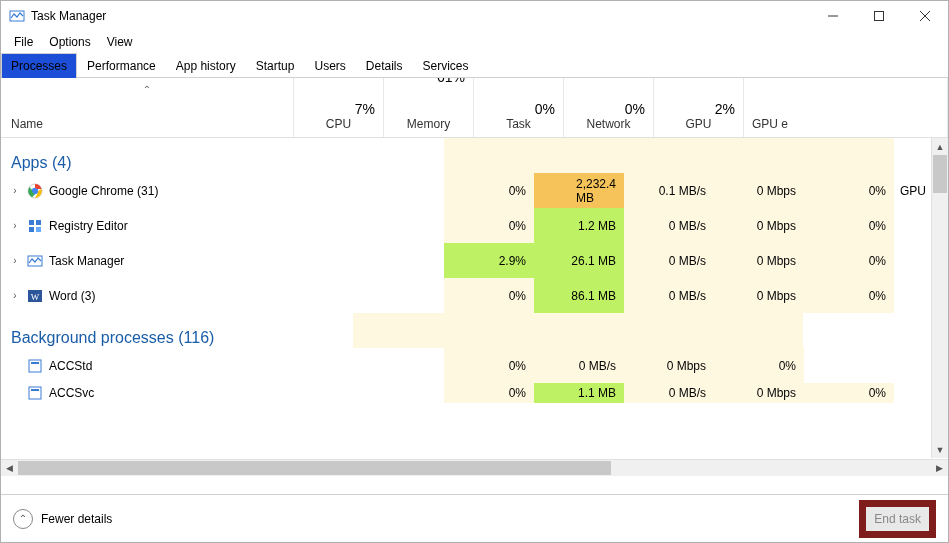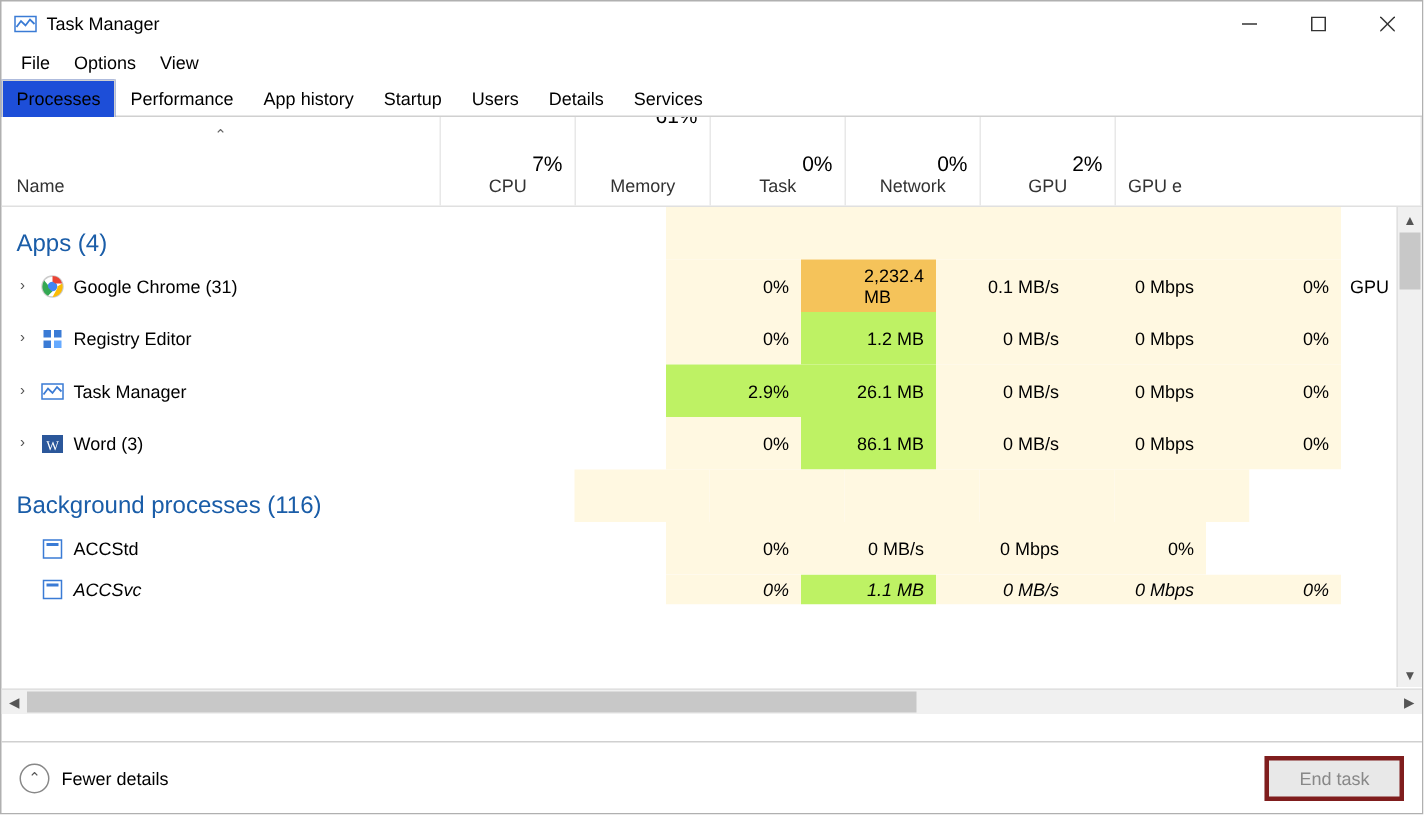--- a/index.html
+++ b/index.html
@@ -55,22 +55,22 @@
 .vscroll .up, .vscroll .down { height: 17px; display:flex; align-items:center; justify-content:center; color:#555; font-size:9px; }
 .vscroll .down { position:absolute; bottom:0; left:0; right:0; }
 .vscroll .thumb { position:absolute; left:1px; right:1px; top:17px; height:38px; background:#c8c8c8; }
 .hscroll { position:absolute; left:0; right:0; bottom:0; height:17px; background:#f0f0f0; border-top:1px solid #e0e0e0; display:flex; }
 .hscroll .left, .hscroll .right { width:17px; display:flex; align-items:center; justify-content:center; color:#555; font-size:9px; }
 .hscroll .track { flex:1; position:relative; }
 .hscroll .thumb { position:absolute; top:1px; bottom:1px; left:0; width:65%; background:#c8c8c8; }
 .footer { height: 48px; border-top:1px solid #d0d0d0; display:flex; align-items:center; padding:0 12px; justify-content:space-between; }
 .fewer { display:flex; align-items:center; gap:8px; }
 .fewer .circ { width:20px; height:20px; border:1px solid #888; border-radius:50%; display:flex; align-items:center; justify-content:center; font-size:10px; color:#555; }
-.endtask { padding: 5px 20px; background:#e8e8e8; border:3px solid #7f1d1d; color:#888; }
-.partial-row { height: 20px; overflow:hidden;font-style:italic; }
+.endtask { padding: 5px 8px; background:#e8e8e8; border:7px solid #7f1d1d; color:#888; }
+.partial-row { height: 20px; overflow:hidden; }
 </style>
 </head>
 <body>
 
 <div class="window">
 
   <div class="titlebar">
     <span class="icon">
       <svg viewBox="0 0 16 16" width="16" height="16">
           <rect x="1" y="3" width="14" height="10" fill="#fff" stroke="#3a7bd5"></rect>
@@ -238,21 +238,21 @@
           <div class="cell cell-status"></div>
           <div class="cell cell-cpu right heat-low">0%</div>
           <div class="cell cell-mem right heat-med">86.1 MB</div>
           <div class="cell cell-disk right heat-low">0 MB/s</div>
           <div class="cell cell-net right heat-low">0 Mbps</div>
           <div class="cell cell-gpu right heat-low">0%</div>
           <div class="cell cell-gpueng"></div>
         </div>
 
         <div class="row grp-row">
-          <div class="group-header" style="width:382px">Background processes (116)</div>
+          <div class="group-header" style="width:352px">Background processes (116)</div>
           <div class="cell cell-cpu"></div>
           <div class="cell cell-mem"></div>
           <div class="cell cell-disk"></div>
           <div class="cell cell-net"></div>
           <div class="cell cell-gpu"></div>
           <div class="cell cell-gpueng"></div>
         </div>
 
         <div class="row">
           <div class="cell cell-name">

